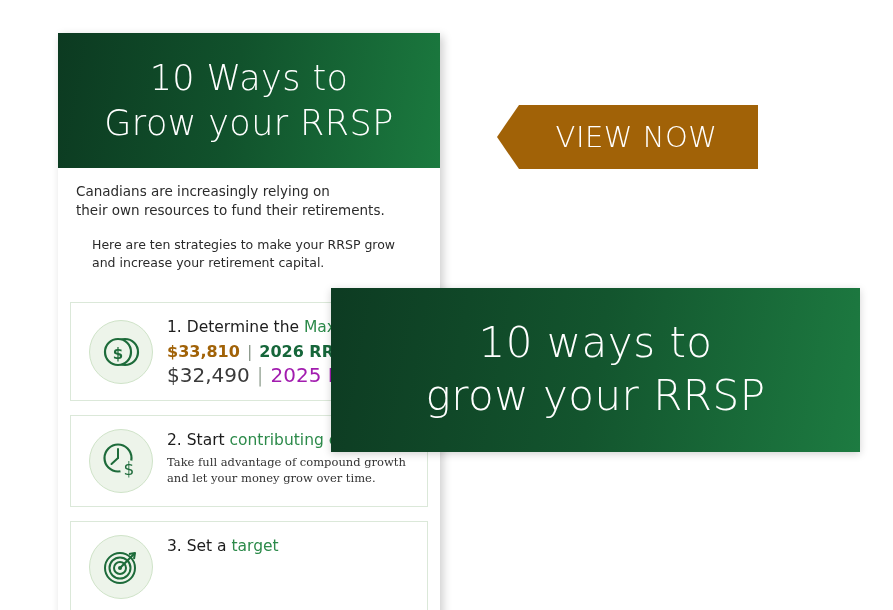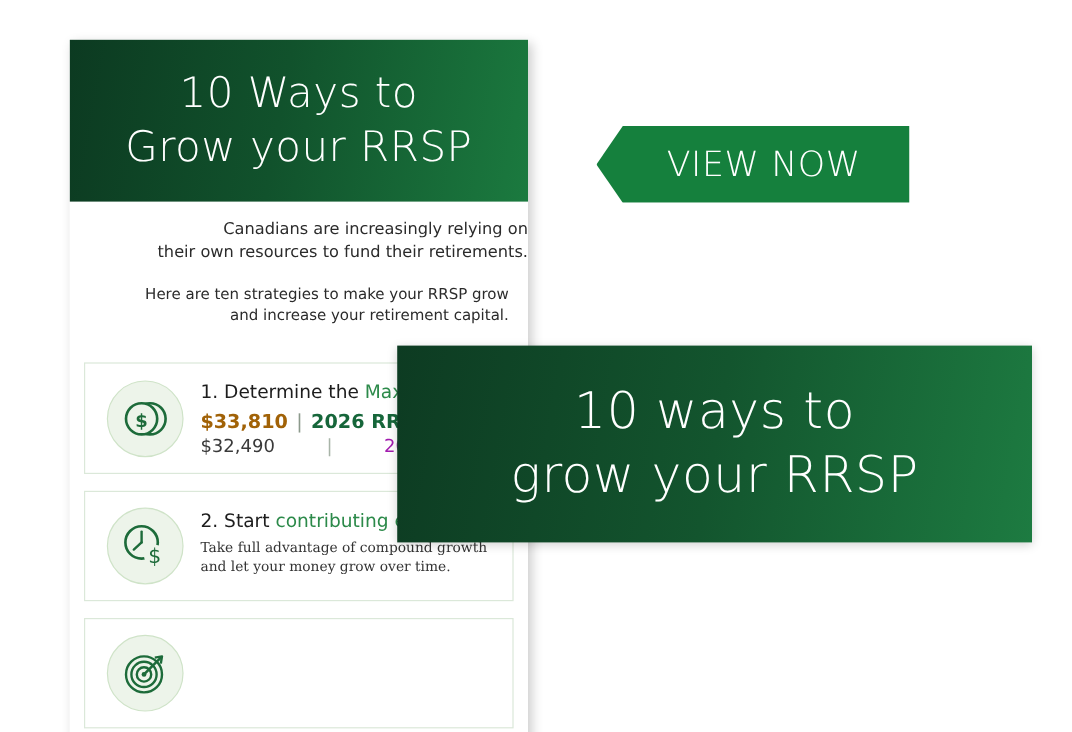--- a/index.html
+++ b/index.html
@@ -40,21 +40,21 @@
     font-size: 35px;
     font-weight: 300;
     line-height: 1.28;
     letter-spacing: 0.4px;
     font-family: "DejaVu Sans", sans-serif;
     white-space: pre-line;
   }
 
   .panel-intro {
     padding: 14px 0 6px 18px;
-    text-align: right;
+    text-align: left;
     color: #2b2b2b;
   }
   .intro-para-1 {
     font-size: 13.5px;
     line-height: 1.42;
     white-space: pre-line;
     margin: 0 0 11px 0;
     font-family: "DejaVu Sans", sans-serif;
   }
   .intro-para-2 {
@@ -114,36 +114,36 @@
   }
 
   .amount-row {
     display: flex;
     align-items: baseline;
     font-family: "DejaVu Sans", sans-serif;
     margin-top: 5px;
     white-space: nowrap;
   }
   .amount-row.primary { font-size: 16px; font-weight: bold; }
-  .amount-row.secondary { font-size: 15px; font-weight: normal; margin-top: 2px; gap: 36px; }
+  .amount-row.secondary { font-size: 20px; font-weight: normal; margin-top: 2px; }
   .amount-row.primary .amt { color: #a16207; }
   .amount-row.primary .sep { color: #8c9a8c; margin: 0 7px; font-weight: normal; }
   .amount-row.primary .yr { color: #16663a; }
   .amount-row.secondary .amt { color: #3a3a3a; }
   .amount-row.secondary .sep { color: #a8b4a8; margin: 0 7px; }
   .amount-row.secondary .yr { color: #a21caf; }
 
   
   .view-now {
     position: absolute;
     left: 497px;
     top: 105px;
     width: 261px;
     height: 64px;
-    background: #15803d;
+    background: #a16207;
     clip-path: polygon(0 50%, 22px 0, 100% 0, 100% 100%, 22px 100%);
     display: flex;
     align-items: center;
     justify-content: center;
     cursor: pointer;
     filter: drop-shadow(2px 2px 3px rgba(0,0,0,0.22));
   }
   .view-now-label {
     color: #ffffff;
     font-size: 29px;
@@ -246,20 +246,24 @@
         <svg width="40" height="40" viewBox="0 0 40 40" fill="none">
           <circle cx="19" cy="21" r="15" stroke="#1d6b3a" stroke-width="2" fill="none"></circle>
           <circle cx="19" cy="21" r="10.5" stroke="#1d6b3a" stroke-width="2" fill="none"></circle>
           <circle cx="19" cy="21" r="6" stroke="#1d6b3a" stroke-width="2" fill="none"></circle>
           <circle cx="19" cy="21" r="2" fill="#1d6b3a"></circle>
           <line x1="19" y1="21" x2="33" y2="7" stroke="#1d6b3a" stroke-width="2.2" stroke-linecap="round"></line>
           <path d="M28 7 L34 6 L33 12" stroke="#1d6b3a" stroke-width="2" fill="none" stroke-linejoin="round"></path>
         </svg>
       </div>
       <div class="tip-body">
+        <div class="tip-title">
+          <span>3.</span>
+          <span>Set a </span><span class="hl">target</span>
+        </div>
       </div>
     </div>
 
   </div>
 </div>
 
 <div class="view-now">
   <span class="view-now-label">VIEW NOW</span>
 </div>
 

